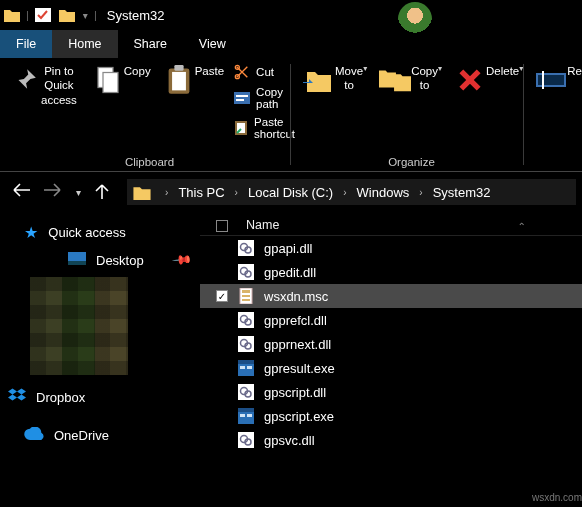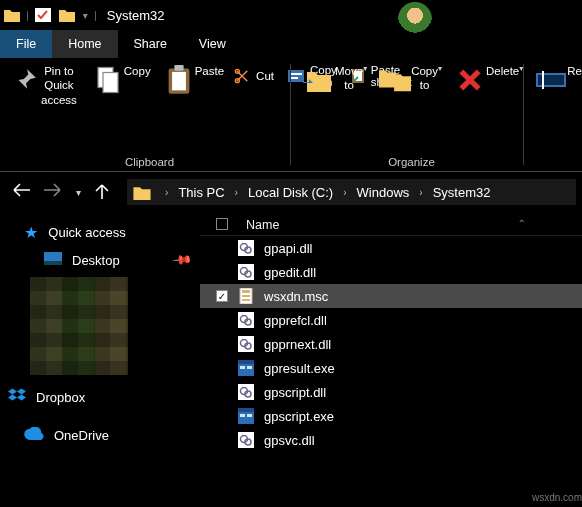--- a/index.html
+++ b/index.html
@@ -21,21 +21,21 @@
   
   .ribbon { height: 114px; background: #000; display: flex; border-bottom: 1px solid #444; }
   .group { display: flex; flex-direction: column; }
   .group-body { flex: 1; display: flex; align-items: flex-start; padding: 4px 6px 0 6px; }
   .group-label { text-align: center; font-size: 11.5px; color: #ccc; padding-bottom: 3px; margin-left: 9px; }
   .g-sep { width:1px; background:#3a3a3a; margin: 6px 0; }
   
   .rbtn { display: flex; flex-direction: row; align-items: flex-start; justify-content: flex-start; padding: 2px 6px; font-size: 11.5px; line-height: 1.25; text-align: center; }
   .rbtn .ic { width: 32px; height: 32px; margin-bottom: 4px; display:flex; align-items:center; justify-content:center; }
   
-  .mini-list { display: flex; flex-direction: row; gap: 14px; padding: 2px 4px; }
+  .mini-list { display: flex; flex-direction: column; gap: 6px; padding: 2px 4px; }
   .mini-row { display: flex; align-items: center; gap: 6px; font-size: 11.5px; }
   .mini-row .mic { width:16px; height:16px; display:flex;align-items:center;justify-content:center; }
   
   
   .navbar { height: 40px; display:flex; align-items:center; background:#000; }
   .nav-arrows { display:flex; gap:14px; padding:0 12px; }
   
   .crumb-bar { flex:1; height:26px; background:#191919; margin:0 6px; display:flex; align-items:center; padding:0 6px; font-size:13px; }
   .crumb-bar .fi { margin-right:8px; }
   .crumb { padding:0 4px; }
@@ -49,21 +49,21 @@
   .side-star { color:#29a3ff; font-size:16px; }
   .pin { position:absolute; right:10px; color:#888; font-size:13px; transform:rotate(40deg); }
   .thumb { margin:4px 0 8px 30px; width:98px; height:98px; background:
     linear-gradient(90deg,#3c3f24 0 33%,#2a3c19 33% 66%,#4a4428 66% 100%),
     #2f331b; filter:blur(0.3px); position:relative; }
   .thumb::after{content:"";position:absolute;inset:0;background:
     repeating-linear-gradient(0deg,rgba(0,0,0,.25) 0 14px,rgba(0,0,0,0) 14px 28px),
     repeating-linear-gradient(90deg,rgba(0,0,0,.2) 0 16px,rgba(0,0,0,0) 16px 32px);}
   
   .files { flex:1; background:#000; }
-  .files-head { display:flex; align-items:flex-start; padding:6px 16px 3px 16px; font-size:12.5px; color:#eee; border-bottom:1px solid #222; }
+  .files-head { display:flex; align-items:flex-end; padding:6px 16px 3px 16px; font-size:12.5px; color:#eee; border-bottom:1px solid #222; }
   .hchk { width:12px;height:12px;border:1px solid #888; margin-right:18px; }
   .hsort { margin-left:auto; padding-right:40px; color:#888; font-size:10px; }
   
   .file-row { display:flex; align-items:center; padding:4px 16px; font-size:13px; gap:10px; }
   .file-row.sel { background:#4a4a4a; }
   .fchk { width:12px;height:12px;border:1px solid #888; display:flex;align-items:center;justify-content:center; font-size:10px; visibility:hidden;}
   .file-row.sel .fchk{ visibility:visible; background:#fff; color:#000; }
   .fic { width:16px; height:16px; }
   .fname { }
   
@@ -252,21 +252,21 @@
     <span class="crumb">System32</span>
   </div>
 </div>
 
 <div class="main">
   <div class="sidebar">
     <div class="side-item qa">
       <span class="side-star">★</span>
       <span>Quick access</span>
     </div>
-    <div class="side-item" style="padding-left:44px">
+    <div class="side-item" style="padding-left:68px">
       <span><svg width="18" height="13" viewBox="0 0 18 13">
             <rect width="18" height="13" fill="#2a79c2"></rect>
             <rect x="0" y="9" width="18" height="4" fill="#145"></rect>
           </svg></span>
       <span>Desktop</span>
       <span class="pin">📌</span>
     </div>
     <div class="thumb"></div>
     <div class="side-item" style="padding-left:8px;margin-top:4px">
       <span><svg width="18" height="16" viewBox="0 0 24 20">

